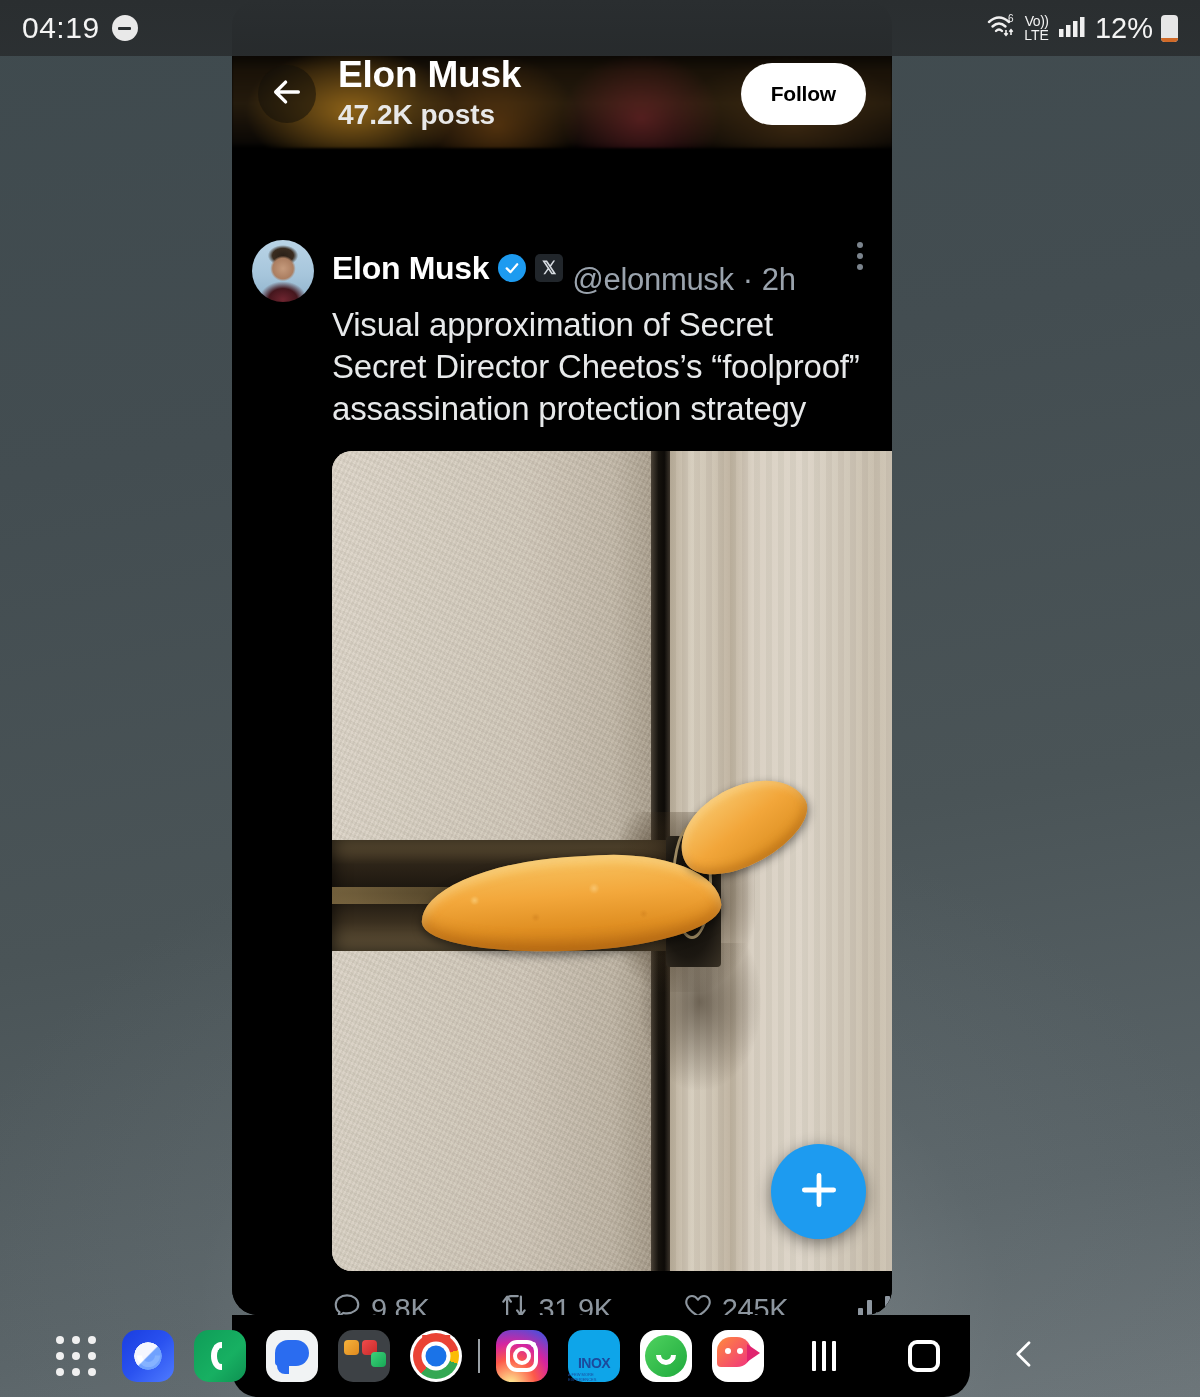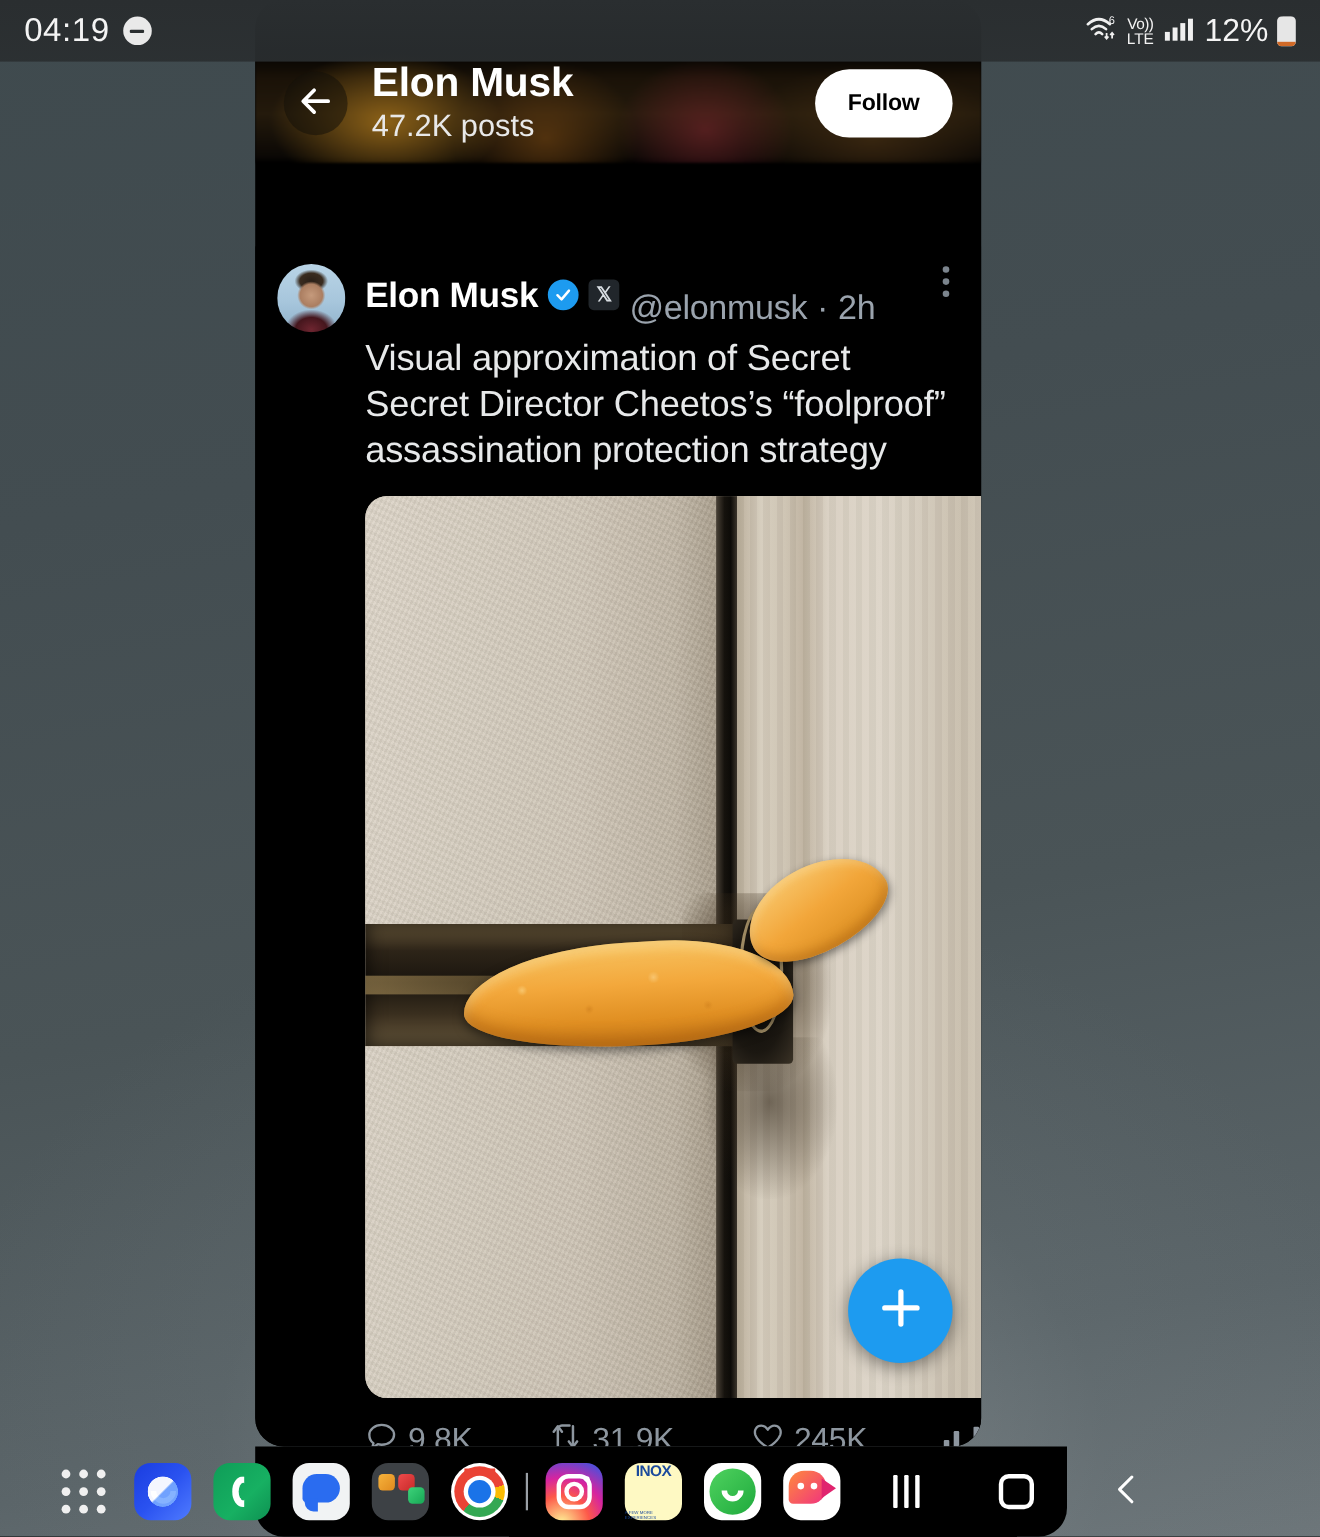--- a/index.html
+++ b/index.html
@@ -80,21 +80,21 @@
   }
   #back-btn {
     width:58px; height:58px; border-radius:50%;
     background:rgba(20,16,10,0.55);
     display:flex; align-items:center; justify-content:center;
     flex:0 0 auto;
   }
   #back-btn svg { width:34px; height:34px; }
   .header-titles { margin-left:22px; flex:1 1 auto; min-width:0; }
   #profile-name { font-size:37px; font-weight:bold; color:#fff; line-height:1.05; letter-spacing:-0.2px; }
-  #profile-posts { font-size:28px; color:#e8e8e8; line-height:1.25; margin-top:2px; }
+  #profile-posts { font-size:28px; color:#e8e8e8; line-height:1.25; margin-top:2px;font-weight:bold; }
   #follow-btn {
     background:#fff; color:#000; border:none;
     border-radius:40px; padding:0 30px; height:62px;
     font-size:21px; font-weight:bold; font-family:inherit;
     flex:0 0 auto; cursor:pointer; letter-spacing:-0.2px;
   }
 
   
   #tabs {
     position:absolute; left:0; top:152px; width:100%; height:70px;
@@ -333,21 +333,21 @@
   #ico-instagram .sq {
     position:absolute; inset:10px; border:4px solid #fff; border-radius:11px;
   }
   #ico-instagram .lens {
     position:absolute; left:50%; top:50%; transform:translate(-50%,-50%);
     width:18px; height:18px; border:4px solid #fff; border-radius:50%;
   }
   #ico-instagram .dot {
     position:absolute; right:12px; top:12px; width:5px; height:5px; border-radius:50%; background:#fff;
   }
-  #ico-inox { background:#fef9c3; display:flex; flex-direction:column; align-items:center; justify-content:space-between; }
+  #ico-inox { background:#0ea5e9; display:flex; flex-direction:column; align-items:center; justify-content:flex-end; }
   #ico-inox .t1 { color:#1b4a9c; font-size:14px; font-weight:bold; letter-spacing:-0.5px; line-height:1; }
   #ico-inox .t2 { color:#1b4a9c; font-size:4px; letter-spacing:0px; margin-top:2px; }
   #ico-whatsapp-like { background:#fff; border-radius:16px; }
   #ico-whatsapp-like .g {
     position:absolute; inset:5px; border-radius:50%;
     background:linear-gradient(135deg,#4fd25f,#1faa3d);
   }
   #ico-whatsapp-like .h {
     position:absolute; left:16px; top:15px; width:20px; height:20px;
     border:5px solid #fff; border-radius:50%;

